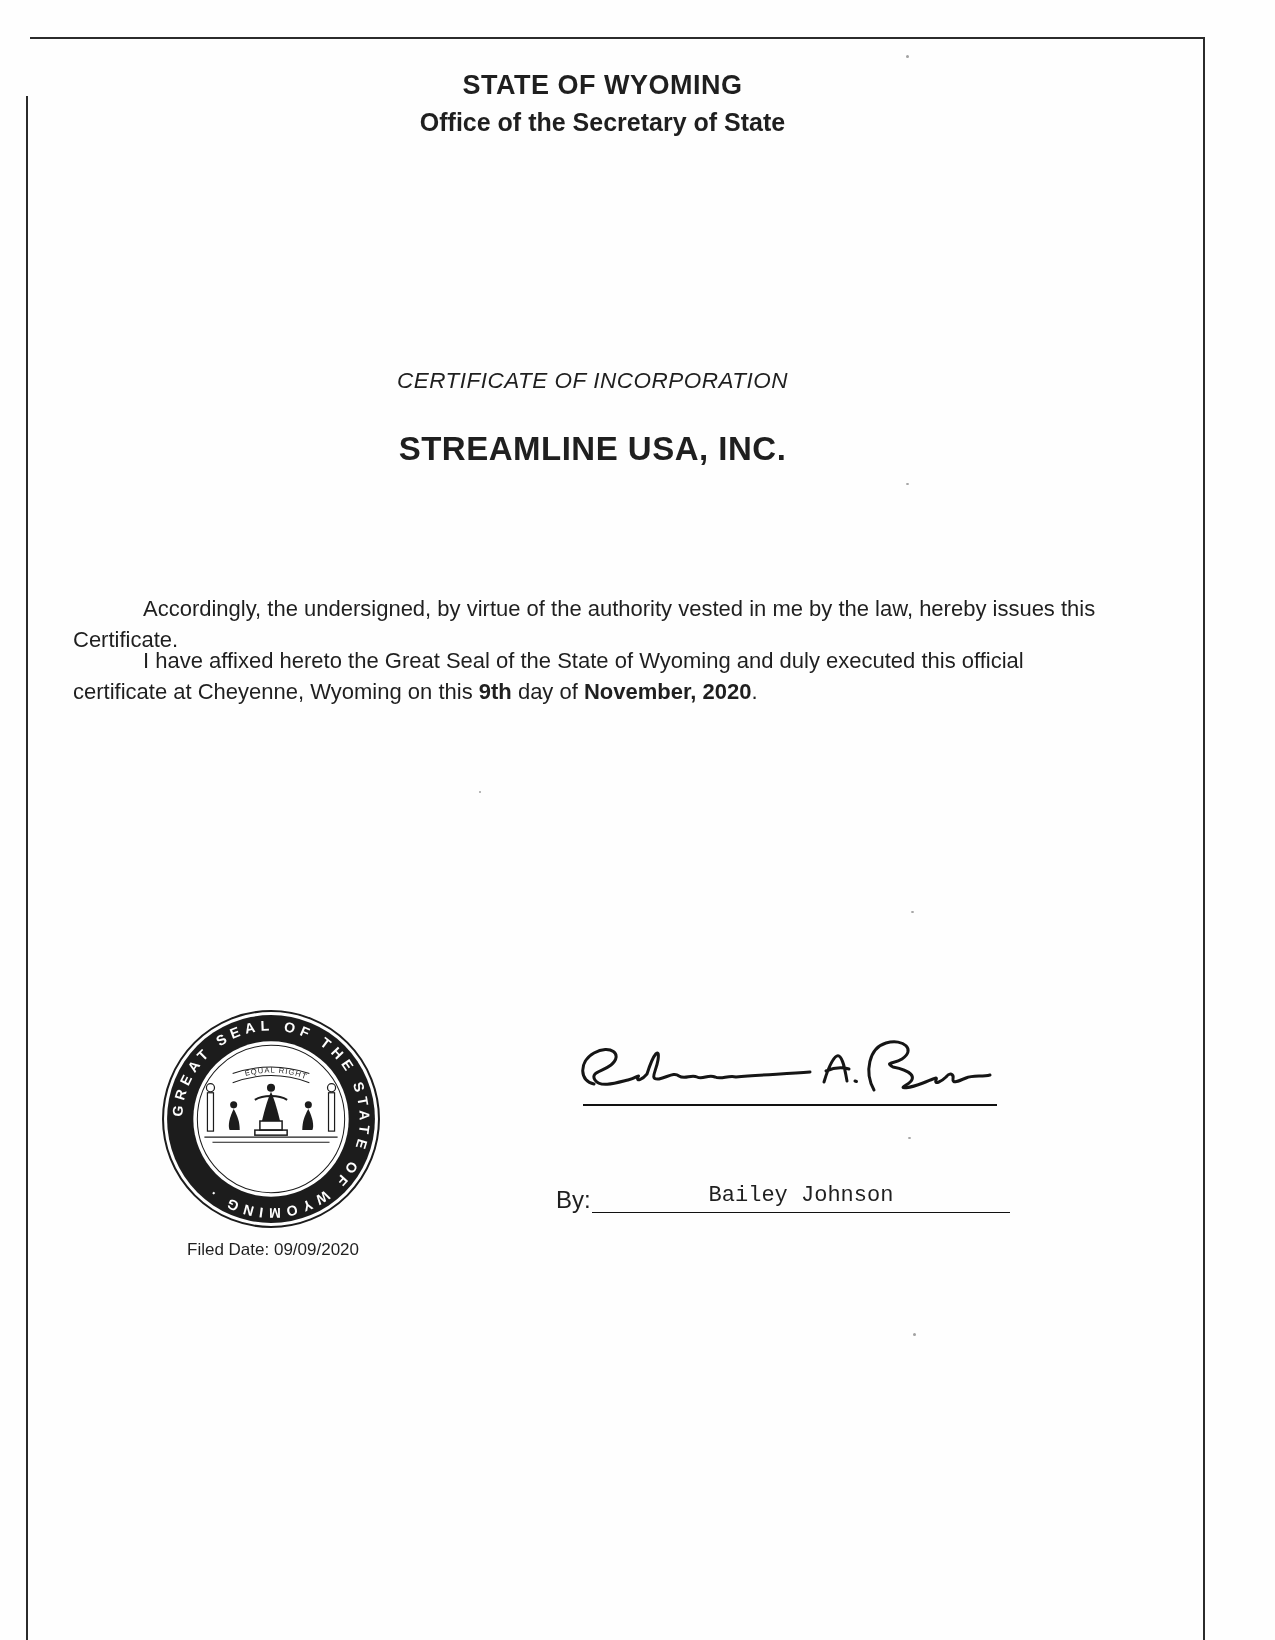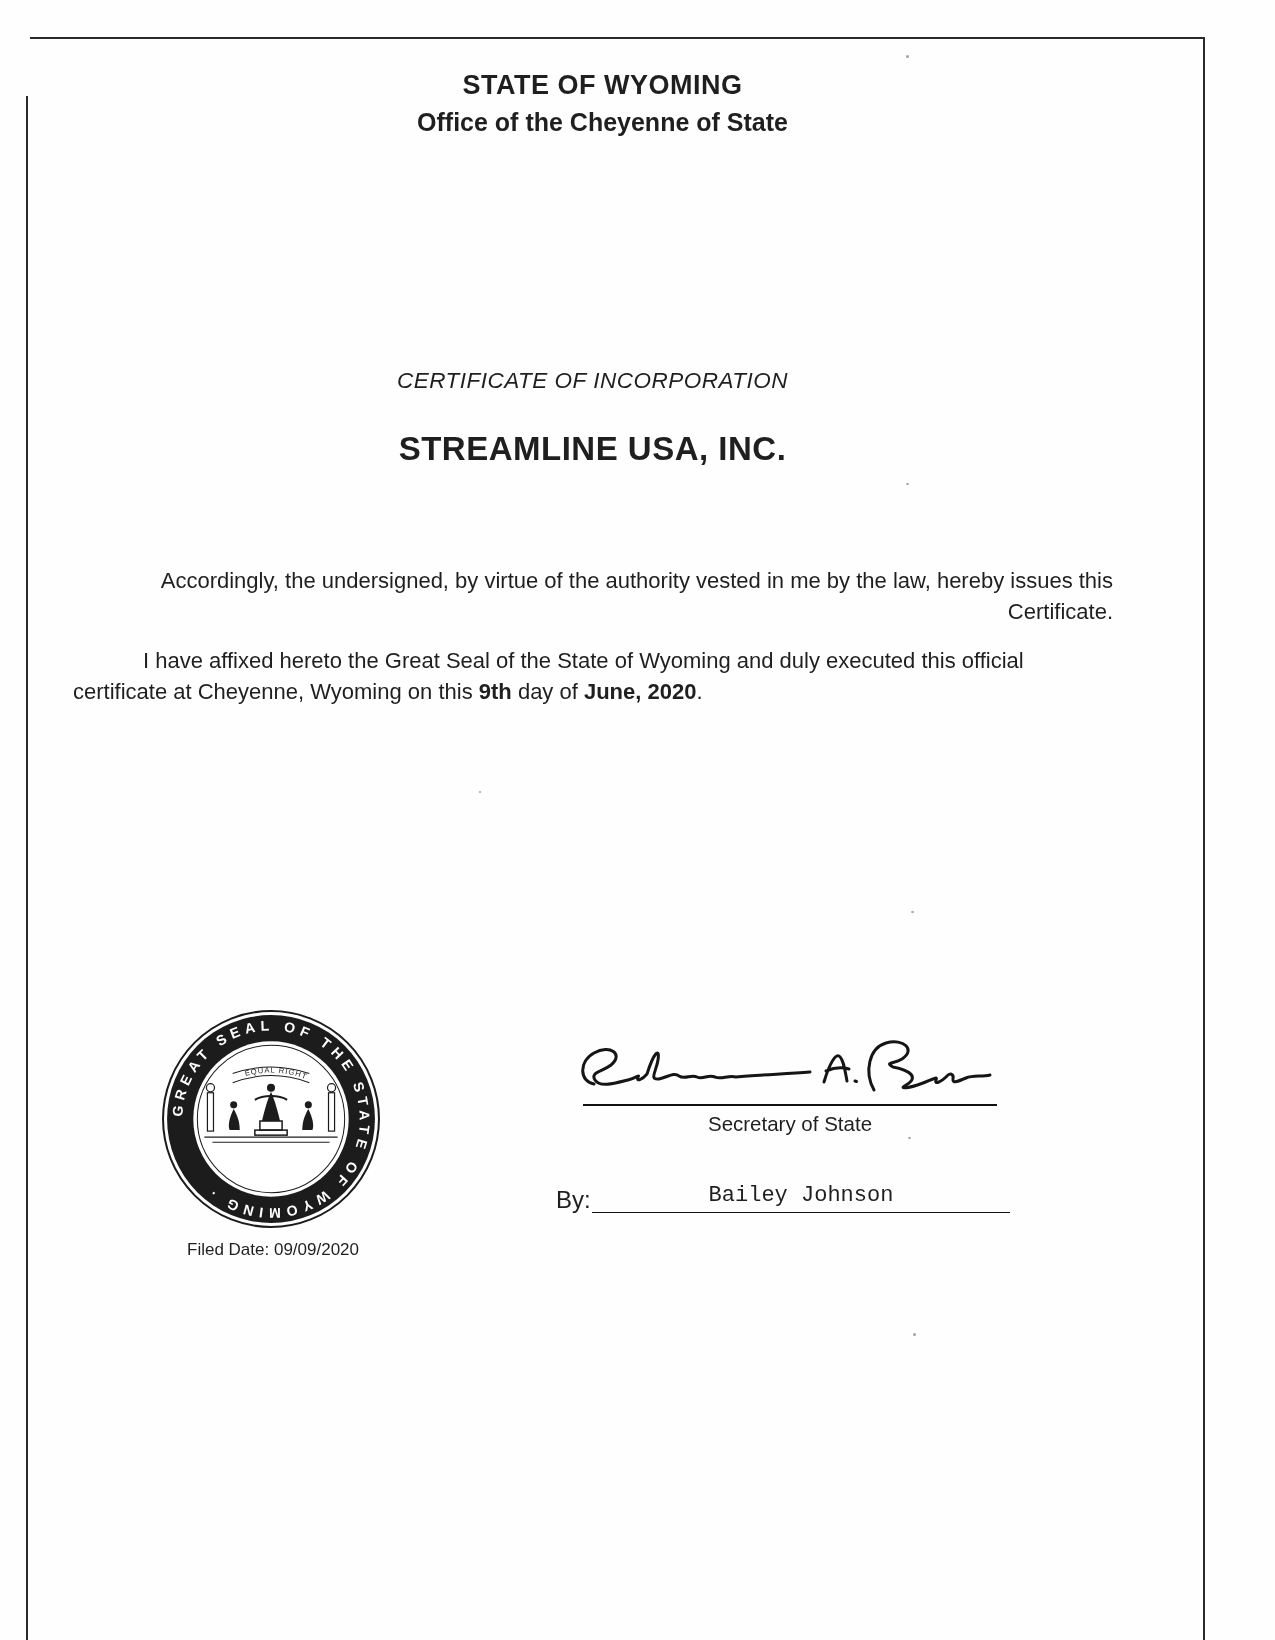--- a/index.html
+++ b/index.html
@@ -11,21 +11,21 @@
   .border-top   { position:absolute; left:30px;  top:37px;  width:1175px; height:2px;  background:#2b2b2b; }
   .border-right { position:absolute; left:1203px;top:37px;  width:2px;    height:1603px; background:#2b2b2b; }
   .border-left  { position:absolute; left:26px;  top:96px;  width:2px;    height:1544px; background:#2b2b2b; }
 
   .header { position:absolute; left:75px; top:70px; width:1055px; text-align:center; }
   .title1 { font-size:27px; font-weight:bold; letter-spacing:.5px; }
   .title2 { font-size:25px; font-weight:bold; margin-top:7px; }
 
   .para { position:absolute; left:73px; width:1040px; font-size:22px; line-height:31px; text-indent:70px; }
   .p1 { top:248px; }
-  .p2 { top:565px;text-align:right; }
+  .p2 { top:593px; }
   .p3 { top:645px; }
 
   .cert-title { position:absolute; left:75px; top:368px; width:1035px; text-align:center;
                 font-size:22.5px; letter-spacing:.5px;font-style:italic; }
   .company    { position:absolute; left:75px; top:430px; width:1035px; text-align:center;
                 font-size:33px; font-weight:bold; letter-spacing:.5px; }
 
   .seal { position:absolute; left:160px; top:1008px; }
   .filed-date { position:absolute; left:187px; top:1240px; font-size:17px; }
 
@@ -52,30 +52,30 @@
 
   <div class="speck" style="left:906px; top:55px;  width:3px; height:3px;"></div>
   <div class="speck" style="left:906px; top:483px; width:3px; height:2px;"></div>
   <div class="speck" style="left:479px; top:791px; width:2px; height:2px;"></div>
   <div class="speck" style="left:911px; top:911px; width:3px; height:2px;"></div>
   <div class="speck" style="left:908px; top:1137px;width:3px; height:2px;"></div>
   <div class="speck" style="left:913px; top:1333px;width:3px; height:3px;"></div>
 
   <div class="header">
     <div class="title1">STATE OF WYOMING</div>
-    <div class="title2">Office of the Cheyenne of State</div>
+    <div class="title2">Office of the Secretary of State</div>
   </div>
 
 
   <div class="cert-title">CERTIFICATE OF INCORPORATION</div>
   <div class="company">STREAMLINE USA, INC.</div>
 
   <p class="para p2">Accordingly, the undersigned, by virtue of the authority vested in me by the law, hereby issues this Certificate.</p>
 
-  <p class="para p3"><span>I have affixed hereto the Great Seal of the State of Wyoming and duly executed this official certificate at Cheyenne, Wyoming on this </span><b>9th</b><span> day of </span><b>June, 2020</b><span>.</span></p>
+  <p class="para p3"><span>I have affixed hereto the Great Seal of the State of Wyoming and duly executed this official certificate at Cheyenne, Wyoming on this </span><b>9th</b><span> day of </span><b>November, 2020</b><span>.</span></p>
 
   <svg class="seal" viewBox="-110 -110 220 220" width="222" height="222">
     <circle r="107" fill="none" stroke="#1c1c1c" stroke-width="2"></circle>
     <circle r="103" fill="#1c1c1c"></circle>
     <circle r="77" fill="#ffffff"></circle>
     <circle r="73" fill="none" stroke="#1c1c1c" stroke-width="1"></circle>
     <defs>
       <path id="ringPath" d="M -88,0 A 88,88 0 1 1 -88,0.6"></path>
       <path id="bannerArc" d="M -33,-40 Q 0,-52 33,-40"></path>
     </defs>
@@ -112,20 +112,19 @@
   <div class="filed-date">Filed Date: 09/09/2020</div>
 
   <svg class="sig-svg" viewBox="0 0 420 80" width="420" height="80">
     <g fill="none" stroke="#151515" stroke-width="3" stroke-linecap="round" stroke-linejoin="round">
       <path d="M16,54 C2,52 0,32 16,23 C32,14 46,24 33,35 C24,42 12,42 17,50 C22,58 38,53 50,50 C58,48 62,44 60,47 C58,52 64,50 69,44 C76,22 82,17 80,30 C78,42 71,50 81,49 C90,47 96,42 101,46 C107,50 113,44 119,47 C125,50 130,44 137,47 C143,50 150,45 158,47 C180,45 205,44 232,42"></path>
       <path d="M246,52 C251,35 257,24 261,26 C265,28 267,40 269,51 M248,41 C255,38 264,37 271,39 M277,51 l1.5,0.5"></path>
       <path d="M296,60 C286,42 291,18 308,13 C326,8 338,20 324,29 C316,34 306,32 315,37 C331,40 342,47 328,55 C319,60 332,58 345,53 C355,49 360,46 358,50 C356,55 363,52 368,47 C372,42 376,44 375,49 C374,54 381,51 388,48 C395,45 404,47 412,45"></path>
     </g>
   </svg>
   <div class="sig-line"></div>
-  <div class="sig-title">Secretary of State</div>
 
   <span class="by-label">By:</span>
   <div class="by-line">
     <span class="by-name">Bailey Johnson</span>
   </div>
 
 </div>
 
 </body></html>

